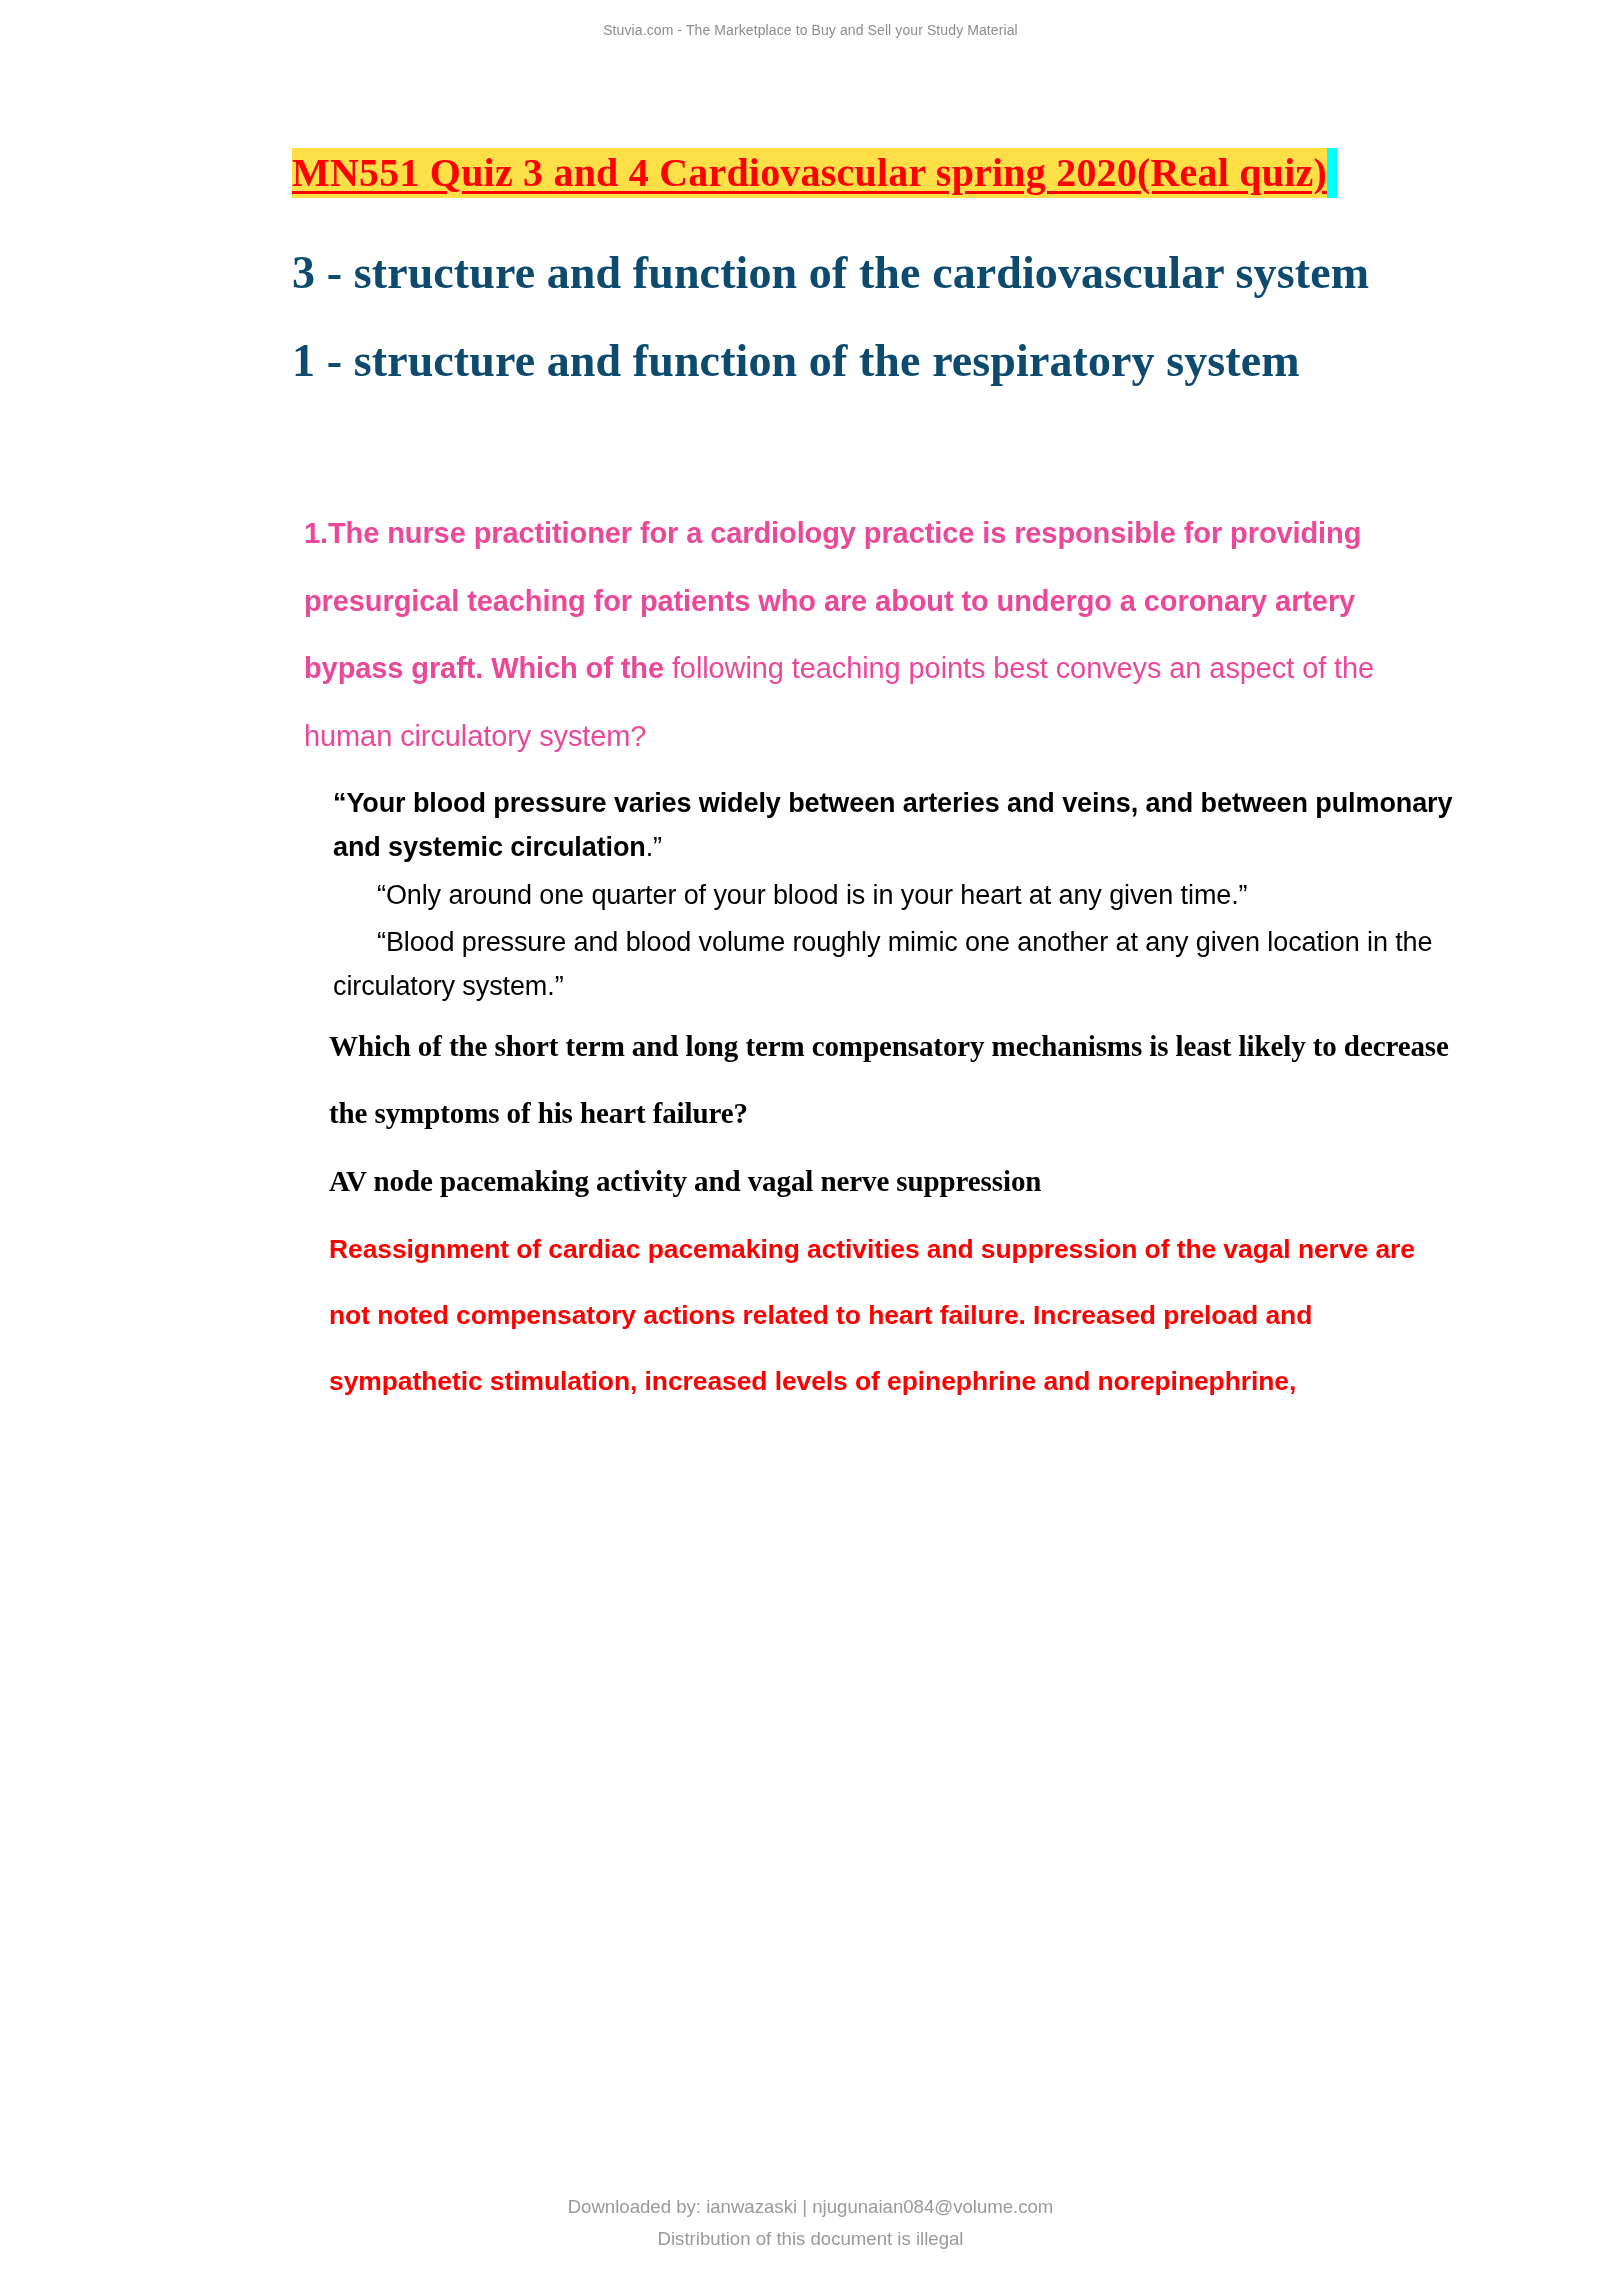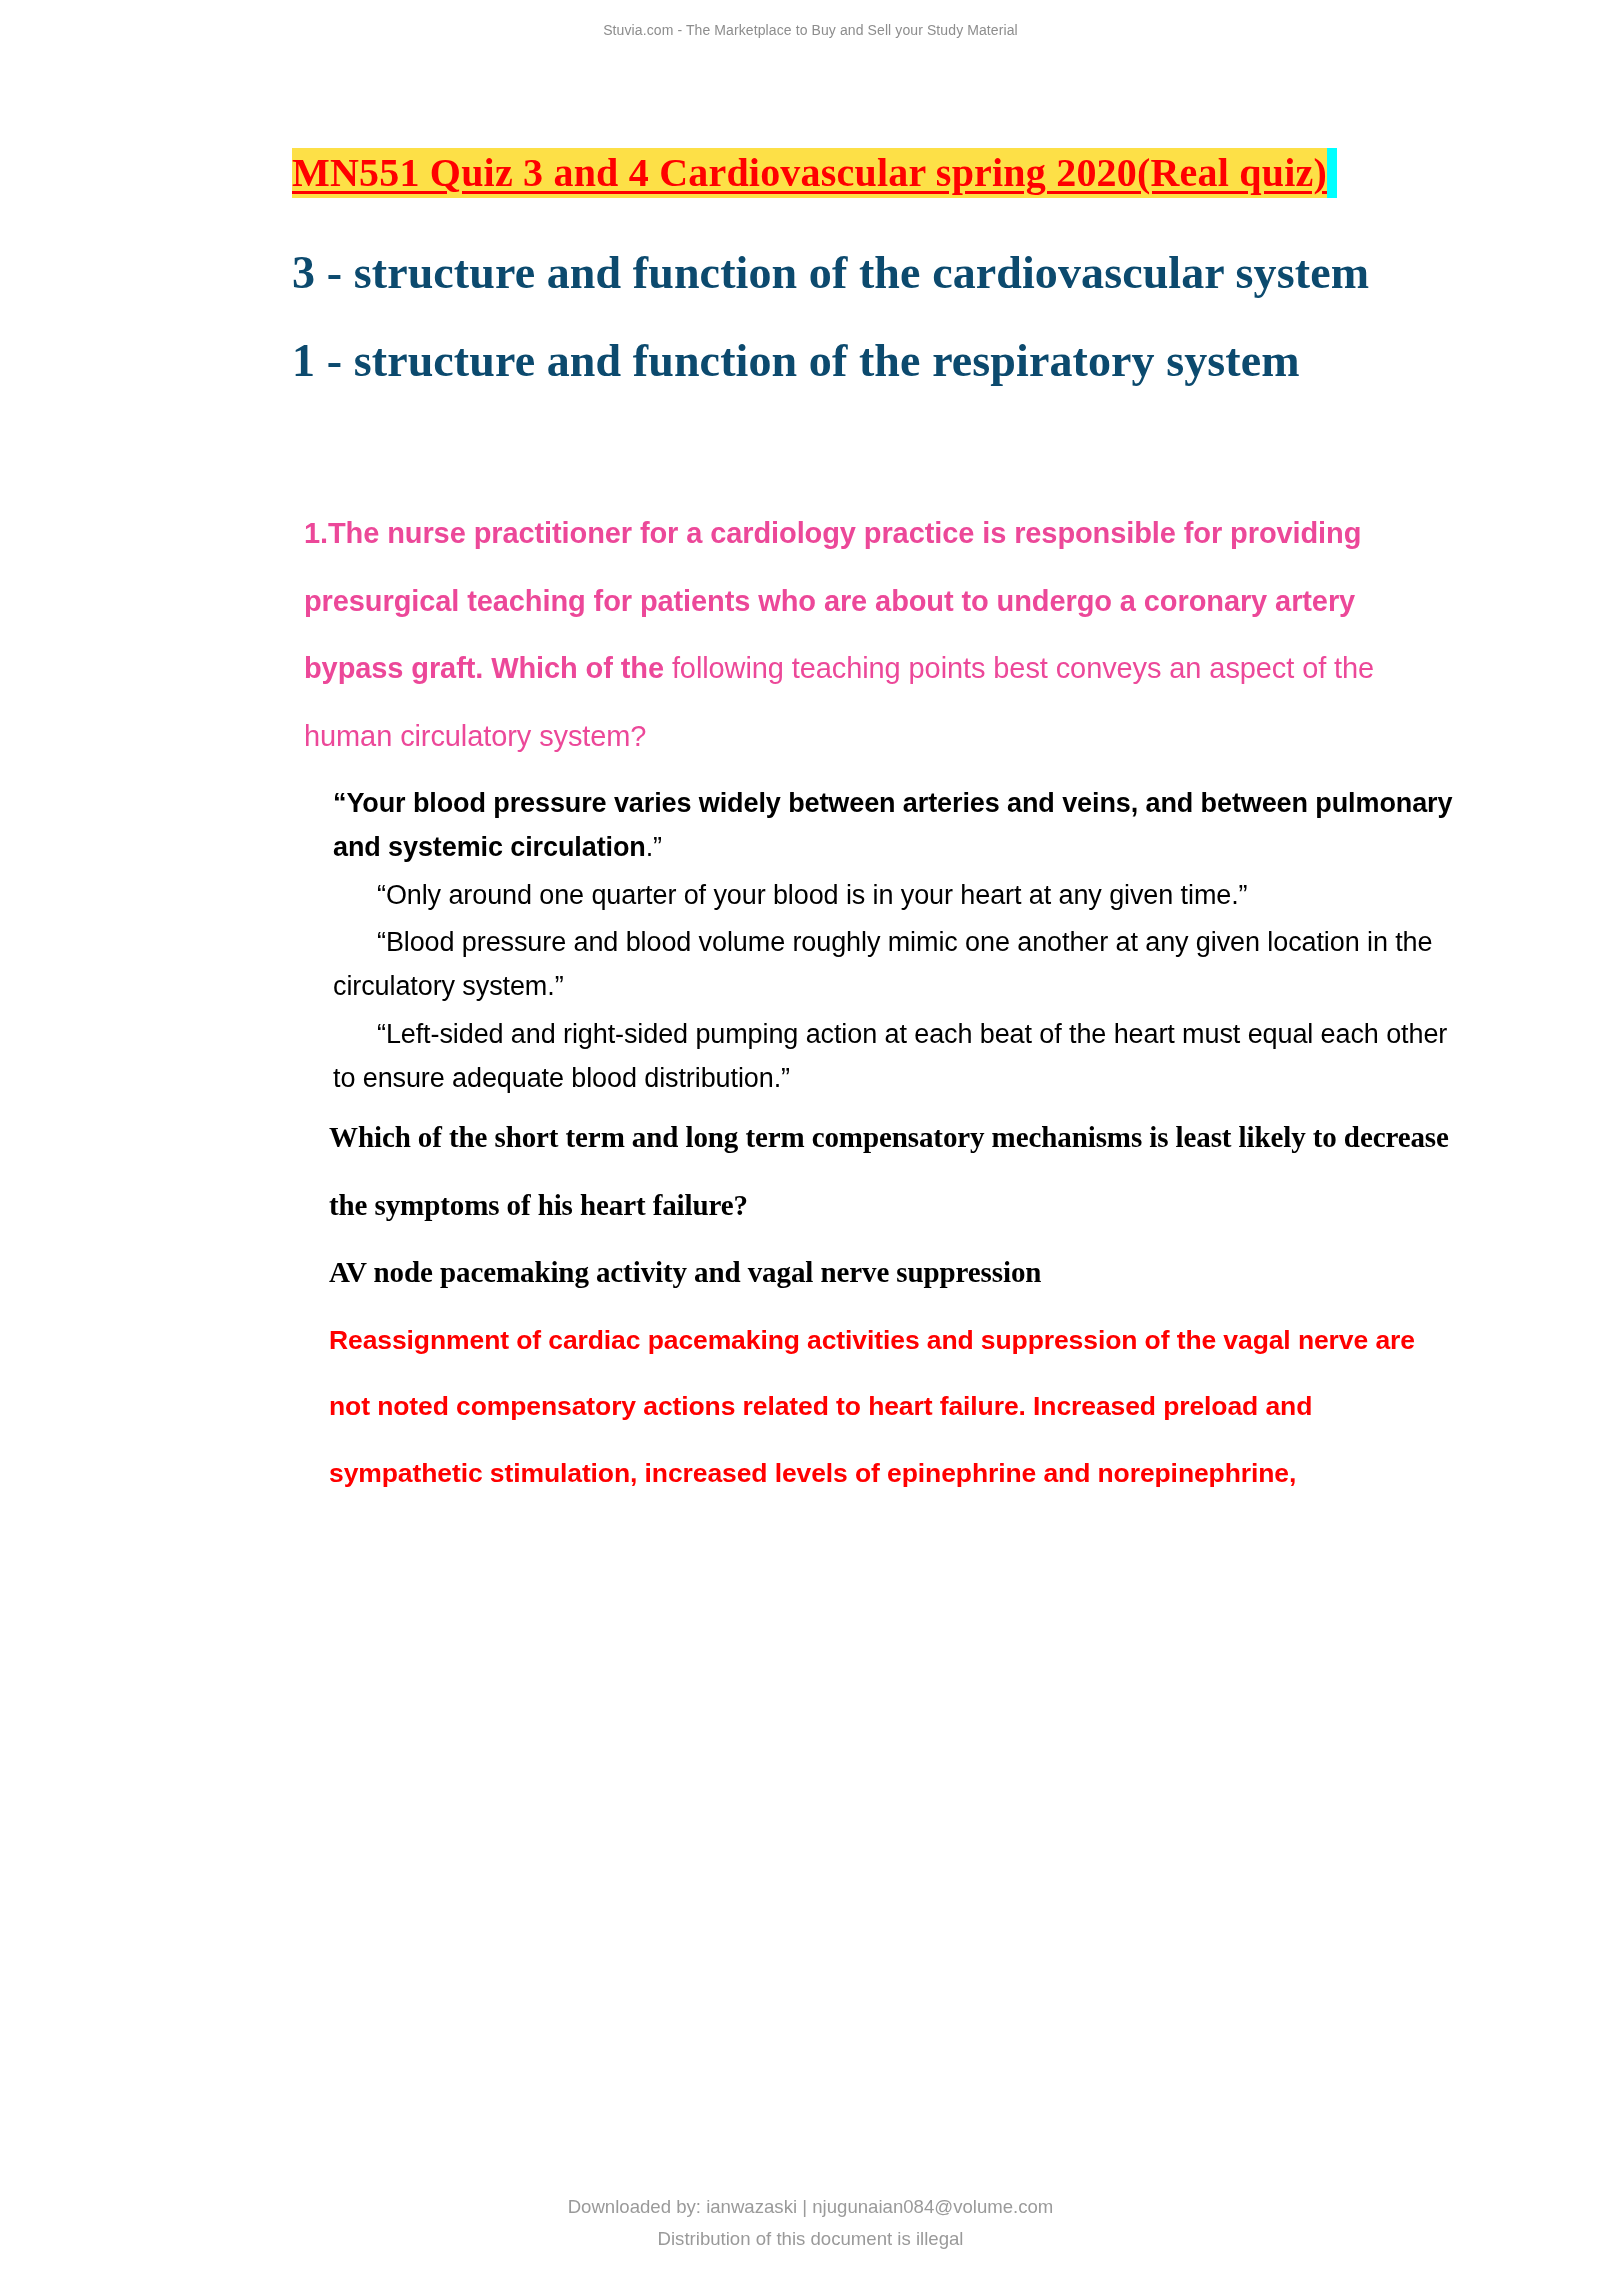--- a/index.html
+++ b/index.html
@@ -165,21 +165,20 @@
     <div class="gap"></div>
 
     <p class="q-para"><b>1.The nurse practitioner for a cardiology practice is responsible for providing presurgical teaching for patients who are about to undergo a coronary artery bypass graft. Which of the </b><span>following teaching points best conveys an aspect of the human circulatory system?</span></p>
 
     <p class="opt-block correct"><span>“Your blood pressure varies widely between arteries and veins, and between pulmonary and systemic circulation</span><span class="tail-regular">.”</span></p>
 
     <p class="opt-block indent">“Only around one quarter of your blood is in your heart at any given time.”</p>
 
     <p class="opt-block indent">“Blood pressure and blood volume roughly mimic one another at any given location in the circulatory system.”</p>
 
-    <p class="opt-block indent">“Left-sided and right-sided pumping action at each beat of the heart must equal each other to ensure adequate blood distribution.”</p>
 
     <p class="q-bold-line">Which of the short term and long term compensatory mechanisms is least likely to decrease the symptoms of his heart failure?</p>
 
     <p class="q-bold-line">AV node pacemaking activity and vagal nerve suppression</p>
 
     <p class="explain">Reassignment of cardiac pacemaking activities and suppression of the vagal nerve are not noted compensatory actions related to heart failure. Increased preload and sympathetic stimulation, increased levels of epinephrine and norepinephrine,</p>
 
   </div>
 
   <div class="site-footer">

